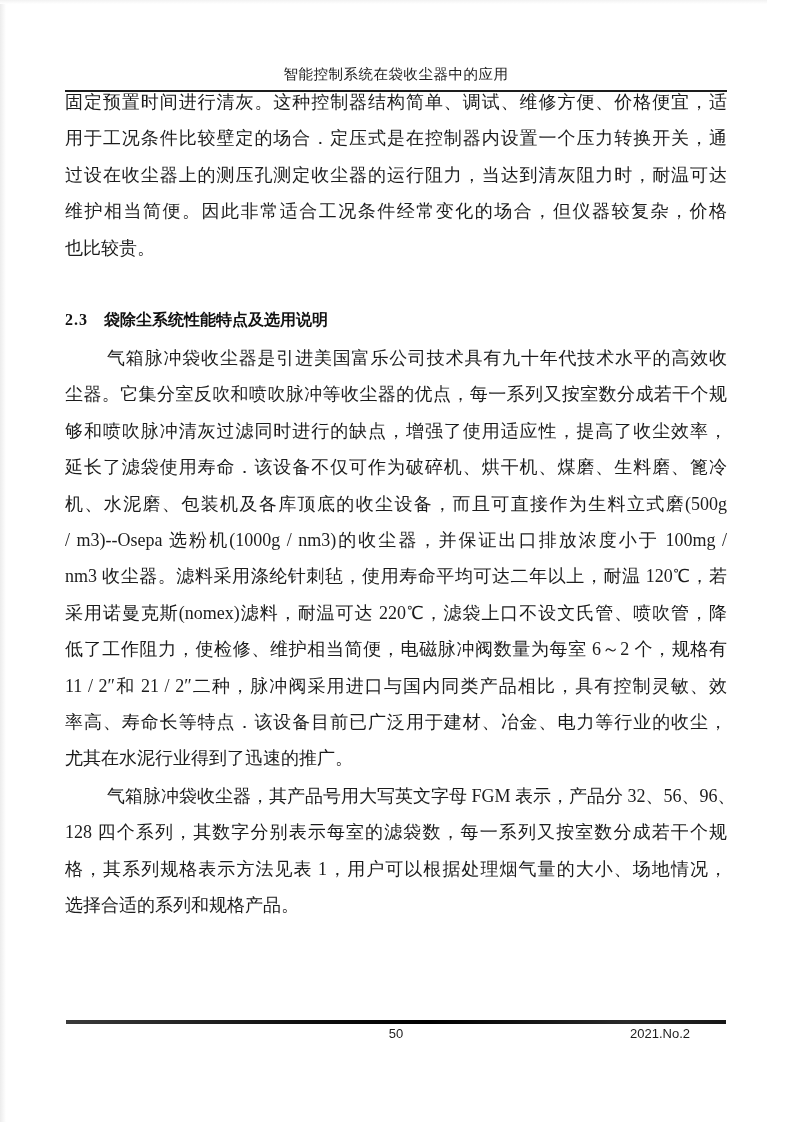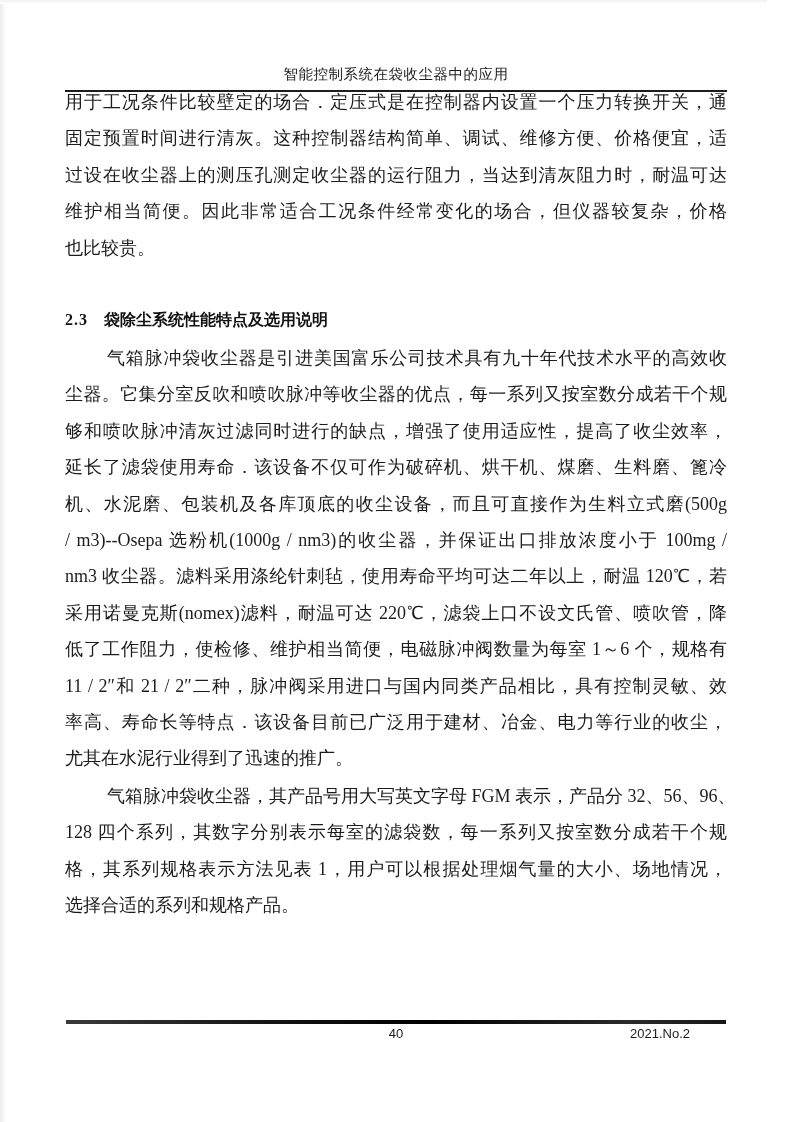--- a/index.html
+++ b/index.html
@@ -121,53 +121,53 @@
 <div class="page">
 
   <div class="scan-edge-left"></div>
   <div class="scan-edge-top"></div>
 
   <div class="header-title">智能控制系统在袋收尘器中的应用</div>
 
   <div class="header-rule"></div>
 
   <div class="textblock p1">
+      <div class="line">固定预置时间进行清灰。这种控制器结构简单、调试、维修方便、价格便宜，适</div>
       <div class="line">用于工况条件比较壁定的场合．定压式是在控制器内设置一个压力转换开关，通</div>
-      <div class="line">固定预置时间进行清灰。这种控制器结构简单、调试、维修方便、价格便宜，适</div>
       <div class="line">过设在收尘器上的测压孔测定收尘器的运行阻力，当达到清灰阻力时，耐温可达</div>
       <div class="line">维护相当简便。因此非常适合工况条件经常变化的场合，但仪器较复杂，价格</div>
       <div class="line last">也比较贵。</div>
     </div>
 
   <h2 class="section-heading">
     <span class="sec-num">2.3</span><span>袋除尘系统性能特点及选用说明</span>
   </h2>
 
   <div class="textblock p2">
       <div class="line indent">气箱脉冲袋收尘器是引进美国富乐公司技术具有九十年代技术水平的高效收</div>
       <div class="line">尘器。它集分室反吹和喷吹脉冲等收尘器的优点，每一系列又按室数分成若干个规</div>
       <div class="line">够和喷吹脉冲清灰过滤同时进行的缺点，增强了使用适应性，提高了收尘效率，</div>
       <div class="line">延长了滤袋使用寿命．该设备不仅可作为破碎机、烘干机、煤磨、生料磨、篦冷</div>
       <div class="line">机、水泥磨、包装机及各库顶底的收尘设备，而且可直接作为生料立式磨(500g</div>
       <div class="line">/ m3)--Osepa 选粉机(1000g / nm3)的收尘器，并保证出口排放浓度小于 100mg /</div>
       <div class="line">nm3 收尘器。滤料采用涤纶针刺毡，使用寿命平均可达二年以上，耐温 120℃，若</div>
       <div class="line">采用诺曼克斯(nomex)滤料，耐温可达 220℃，滤袋上口不设文氏管、喷吹管，降</div>
-      <div class="line">低了工作阻力，使检修、维护相当简便，电磁脉冲阀数量为每室 1～6 个，规格有</div>
+      <div class="line">低了工作阻力，使检修、维护相当简便，电磁脉冲阀数量为每室 6～2 个，规格有</div>
       <div class="line">11 / 2″和 21 / 2″二种，脉冲阀采用进口与国内同类产品相比，具有控制灵敏、效</div>
       <div class="line">率高、寿命长等特点．该设备目前已广泛用于建材、冶金、电力等行业的收尘，</div>
       <div class="line last">尤其在水泥行业得到了迅速的推广。</div>
     </div>
 
   <div class="textblock p3">
       <div class="line indent">气箱脉冲袋收尘器，其产品号用大写英文字母 FGM 表示，产品分 32、56、96、</div>
       <div class="line">128 四个系列，其数字分别表示每室的滤袋数，每一系列又按室数分成若干个规</div>
       <div class="line">格，其系列规格表示方法见表 1，用户可以根据处理烟气量的大小、场地情况，</div>
       <div class="line last">选择合适的系列和规格产品。</div>
     </div>
 
   <div class="footer-rule"></div>
 
   <div class="footer-row">
-    <div class="footer-pageno">40</div>
+    <div class="footer-pageno">50</div>
     <div class="footer-issue">2021.No.2</div>
   </div>
 
 </div>
 
 </body></html>

